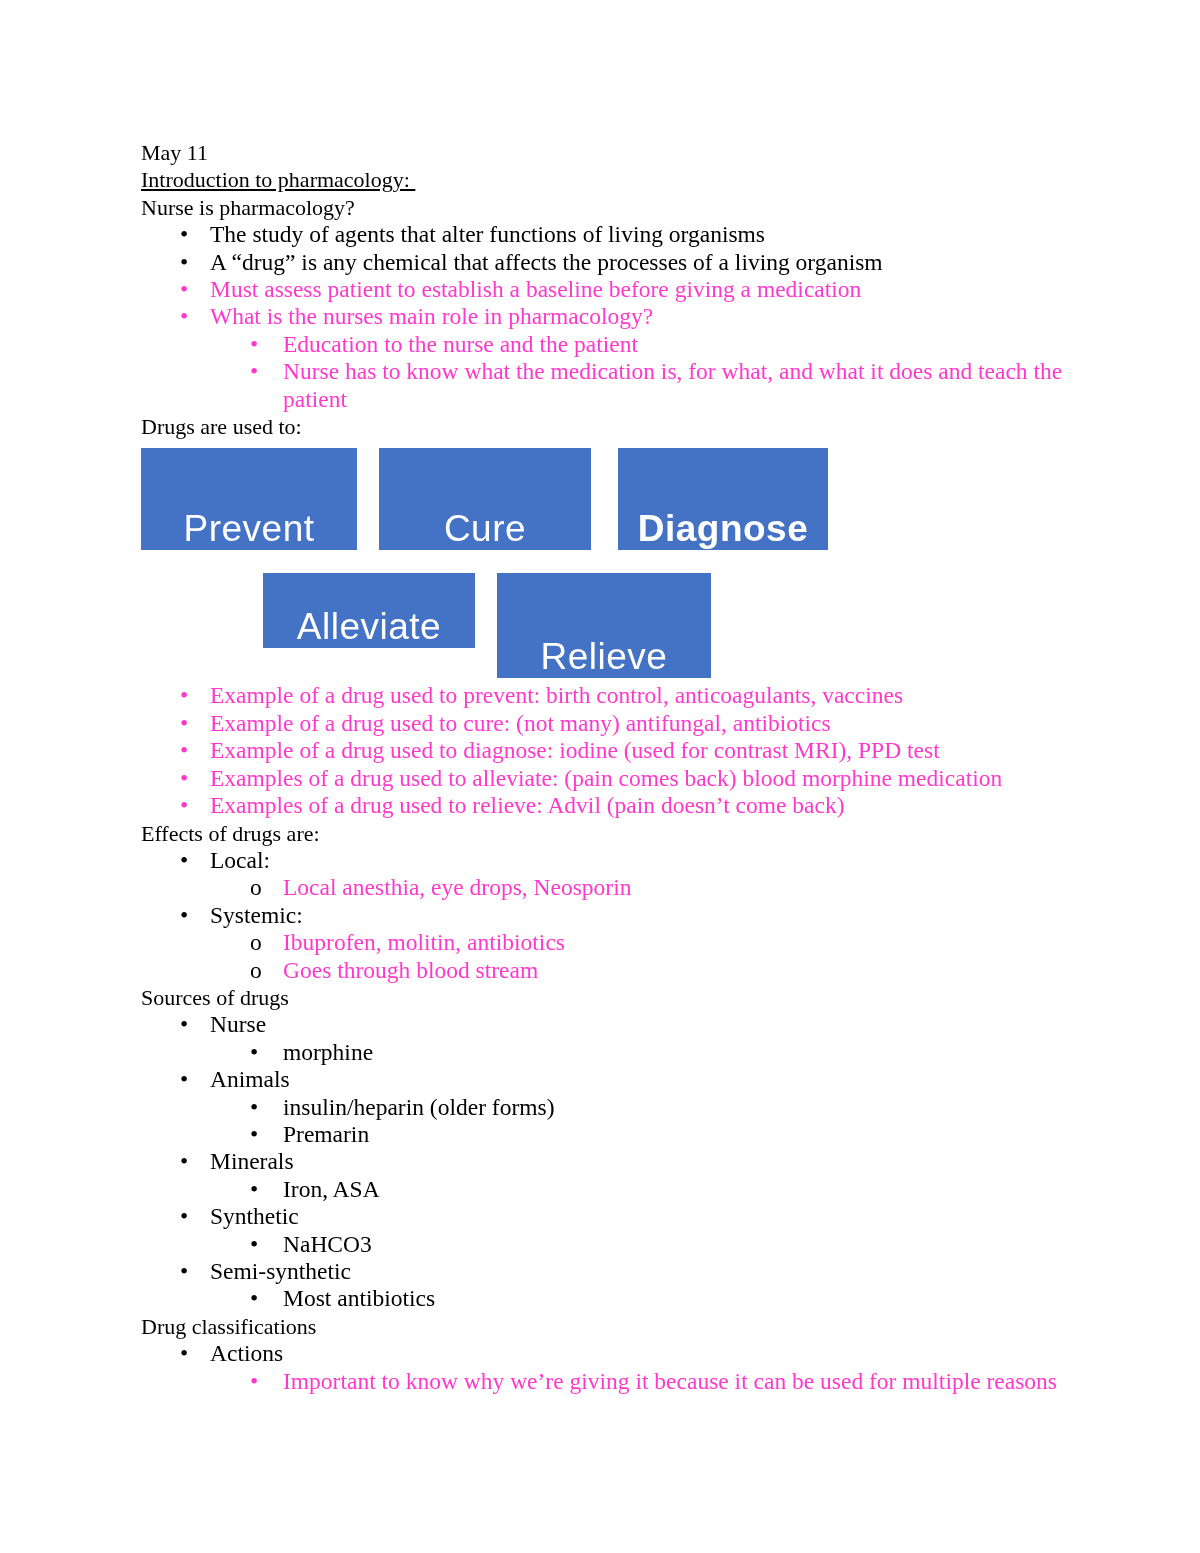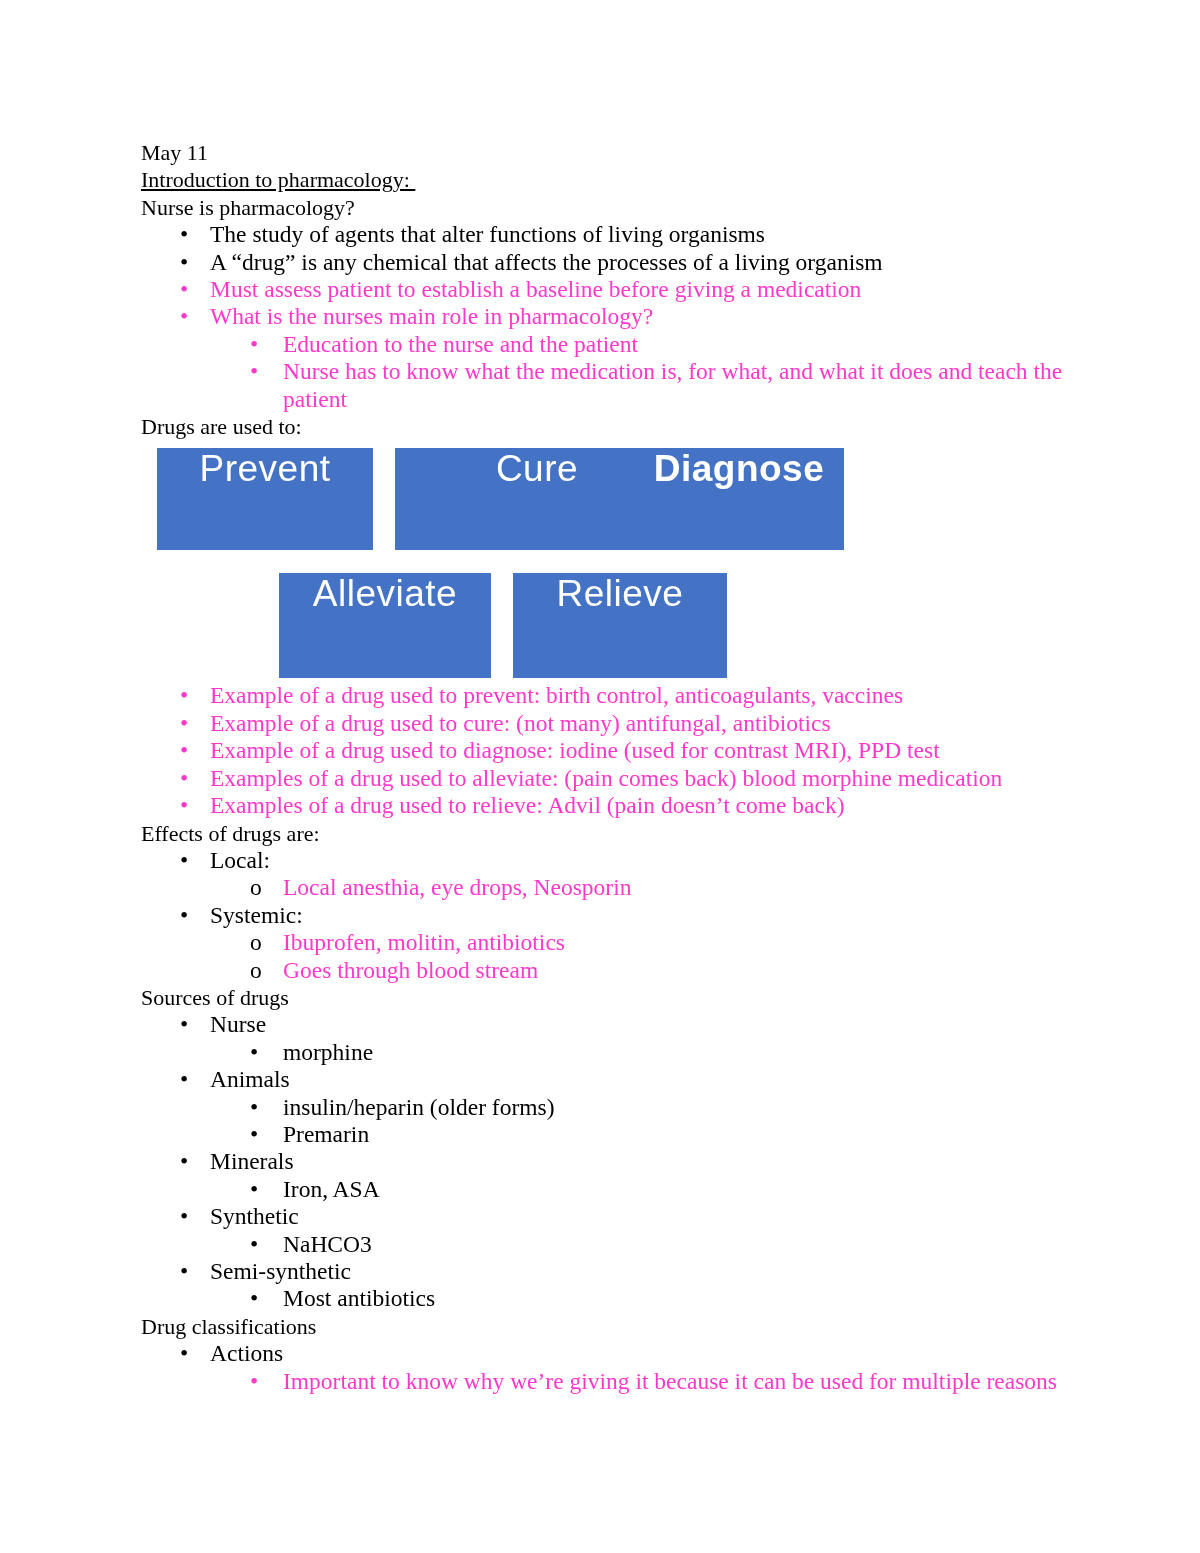--- a/index.html
+++ b/index.html
@@ -65,33 +65,32 @@
   .diagram {
     position: relative;
     width: 950px;
     height: 238px;
     margin-top: 4px;
   }
   .box {
     position: absolute;
     background: #4472c4;
     display: flex;
-    align-items: flex-start;
+    align-items: flex-end;
     justify-content: center;
     color: #ffffff;
     font-family: "Liberation Sans", "DejaVu Sans", sans-serif;
     font-size: 37px;
     font-weight: 400;
     letter-spacing: 0.5px;
-    margin-left: 16px;
   }
   .box-prevent  { left: 0px;   top: 4px;   width: 216px; height: 102px; }
-  .box-cure     { left: 238px; top: 4px;   width: 212px; height: 102px; padding-left: 36px; }
+  .box-cure     { left: 238px; top: 4px;   width: 212px; height: 102px; }
   .box-diagnose { left: 477px; top: 4px;   width: 210px; height: 102px; font-weight: bold; }
-  .box-alleviate{ left: 122px; top: 129px; width: 212px; height: 105px; }
+  .box-alleviate{ left: 122px; top: 129px; width: 212px; height: 75px; }
   .box-relieve  { left: 356px; top: 129px; width: 214px; height: 105px; }
 </style>
 </head>
 <body>
 
 <div class="page">
   <div class="doc">
 
     <div class="line">May 11</div>
 

